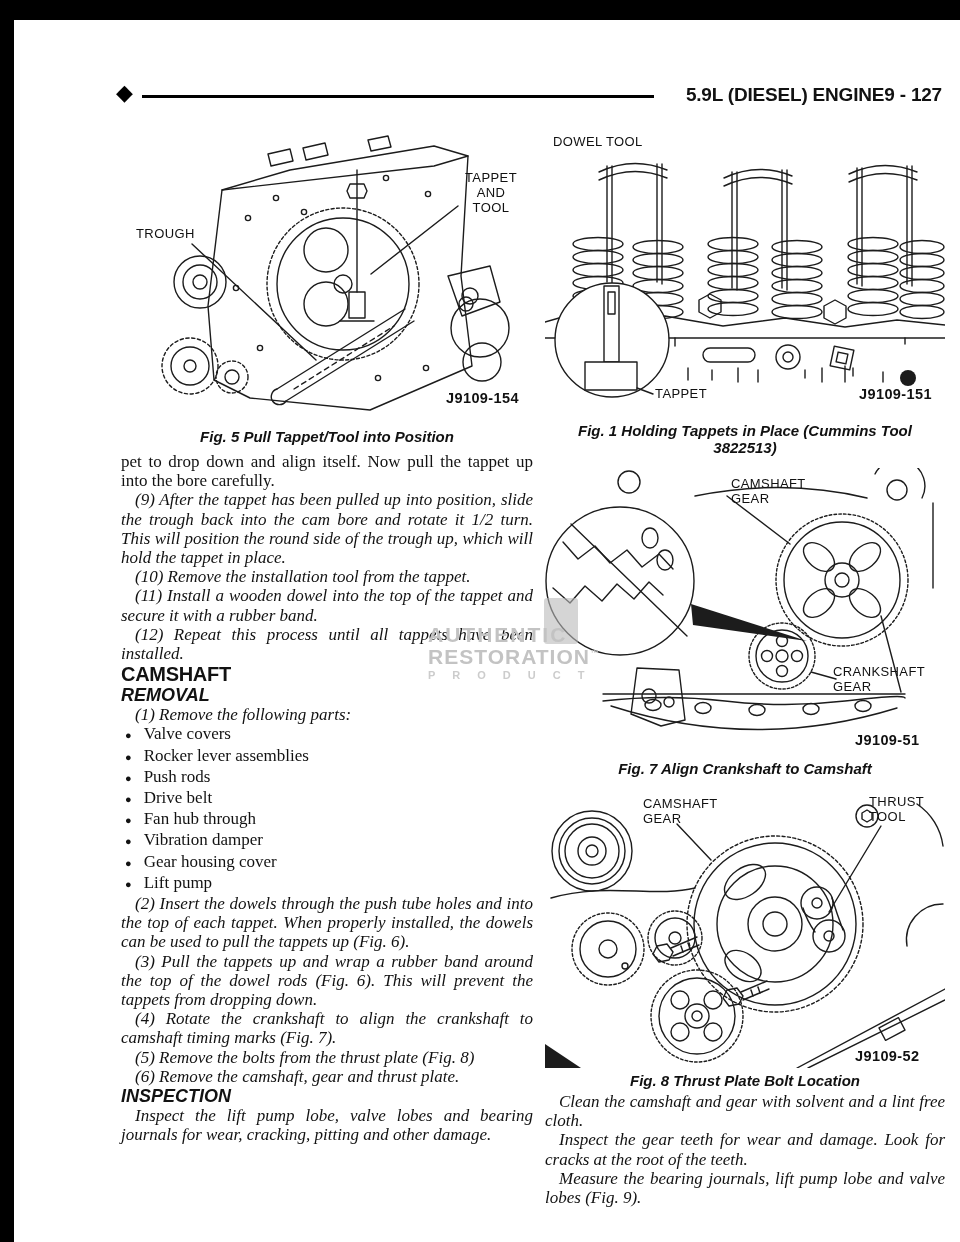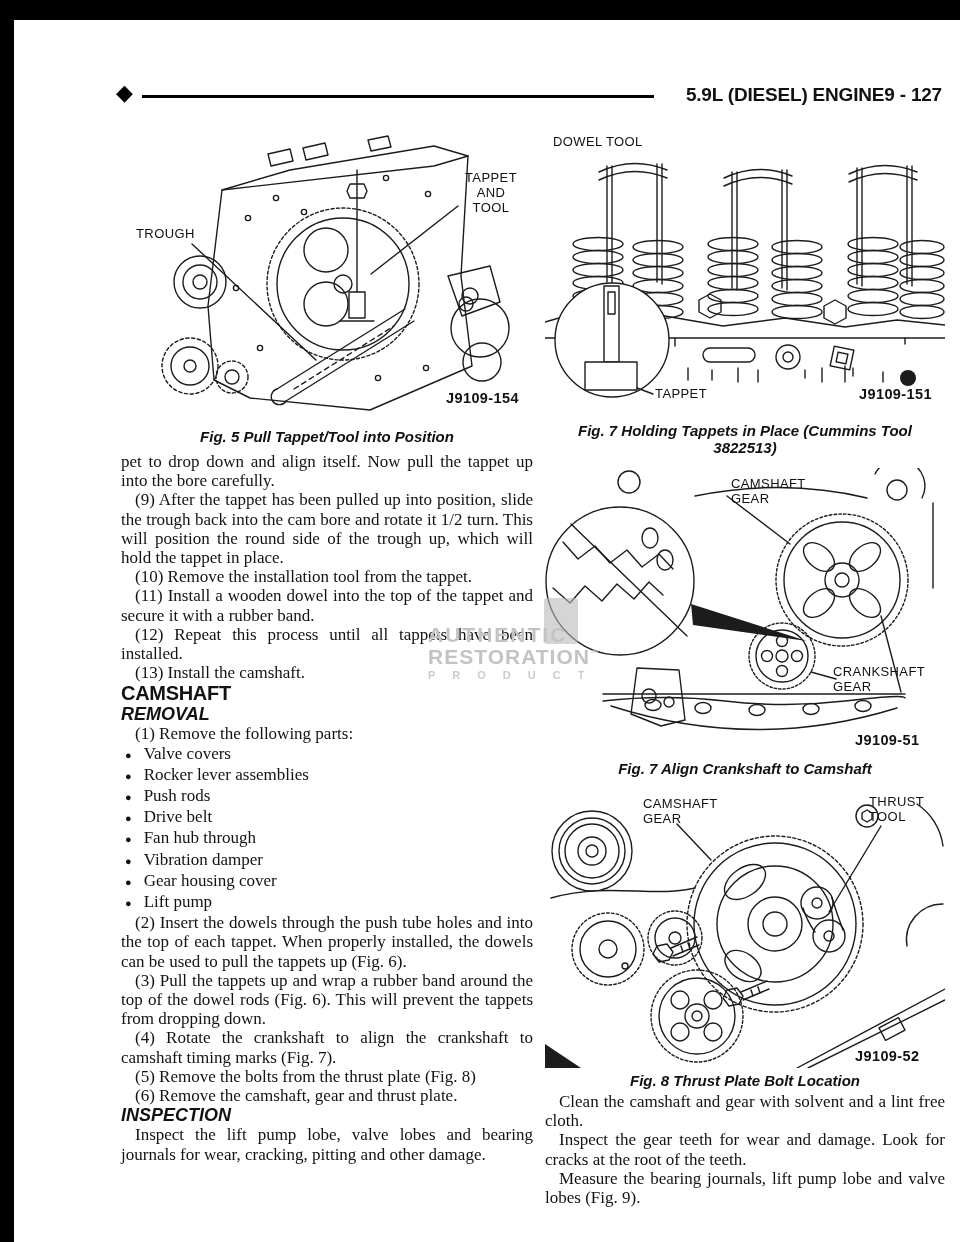--- a/index.html
+++ b/index.html
@@ -23,21 +23,21 @@
   .figlabel{position:absolute;font-family:"Liberation Sans",sans-serif;font-size:13px;line-height:15px;
             letter-spacing:0.4px;color:#111;white-space:nowrap;}
   .figcode{position:absolute;font-family:"Liberation Sans",sans-serif;font-size:14.5px;font-weight:bold;
            letter-spacing:0.4px;color:#111;white-space:nowrap;}
   .caption{position:absolute;font-family:"Liberation Sans",sans-serif;font-weight:bold;font-style:italic;
            font-size:15px;text-align:center;color:#111;}
 
   
   .coltext{position:absolute;font-size:17px;line-height:19.2px;text-align:justify;}
   .coltext p{margin:0;}
-  .ind{text-indent:14px;}
+  .ind{text-indent:14px;font-style:italic;}
   .h-cam{font-family:"Liberation Sans",sans-serif;font-weight:bold;font-size:20px;line-height:22px;
          letter-spacing:-0.3px;margin:12px 0 0 0;text-align:left;}
   .h-sub{font-family:"Liberation Sans",sans-serif;font-weight:bold;font-style:italic;font-size:18px;
          line-height:20px;margin:17px 0 2px 0;text-align:left;}
   .bullet{display:flex;align-items:baseline;}
   .bullet .dot{font-size:11px;margin:0 12px 0 4px;}
 
   
   .wm-center{position:absolute;left:428px;top:624px;z-index:5;color:#c3c3c3;
              font-family:"Liberation Sans",sans-serif;font-weight:bold;line-height:1;}
@@ -236,21 +236,21 @@
         <rect x="63" y="160" width="7" height="22"></rect>
         <rect x="40" y="230" width="52" height="28" class="fillw"></rect>
         <line x1="92" y1="256" x2="108" y2="262"></line>
       </g>
     </svg>
     <div class="figlabel" style="left:8px;top:2px;">DOWEL TOOL</div>
     <div class="figlabel" style="left:110px;top:254px;">TAPPET</div>
     <div class="figcode" style="left:314px;top:254px;">J9109-151</div>
   </div>
   <div class="caption" style="left:545px;top:422px;width:400px;">
-    <div>Fig. 7 Holding Tappets in Place (Cummins Tool</div>
+    <div>Fig. 1 Holding Tappets in Place (Cummins Tool</div>
     <div>3822513)</div>
   </div>
 
   <div class="fig" style="left:545px;top:468px;width:400px;height:284px;">
     <svg width="400" height="284" viewBox="0 0 400 284">
       <g>
         <path d="M150,28 Q240,10 322,30"></path>
         <circle cx="84" cy="14" r="11"></circle>
         <path d="M330,6 A26,26 0 0 1 377,30"></path>
           <circle cx="352" cy="22" r="10"></circle>
@@ -400,21 +400,20 @@
     <div class="figcode" style="left:310px;top:262px;">J9109-52</div>
   </div>
   <div class="caption" style="left:545px;top:1072px;width:400px;">Fig. 8 Thrust Plate Bolt Location</div>
 
   <div class="coltext" style="left:121px;top:452px;width:412px;">
     <p>pet to drop down and align itself. Now pull the tappet up into the bore carefully.</p>
     <p class="ind">(9) After the tappet has been pulled up into position, slide the trough back into the cam bore and rotate it 1/2 turn. This will position the round side of the trough up, which will hold the tappet in place.</p>
     <p class="ind">(10) Remove the installation tool from the tappet.</p>
     <p class="ind">(11) Install a wooden dowel into the top of the tappet and secure it with a rubber band.</p>
     <p class="ind">(12) Repeat this process until all tappets have been installed.</p>
-    <p class="ind">(13) Install the camshaft.</p>
     <p class="h-cam">CAMSHAFT</p>
     <p class="h-sub">REMOVAL</p>
     <p class="ind">(1) Remove the following parts:</p>
     <div class="bullet">
         <span class="dot">●</span>
         <span>Valve covers</span>
       </div>
     <div class="bullet">
         <span class="dot">●</span>
         <span>Rocker lever assemblies</span>

